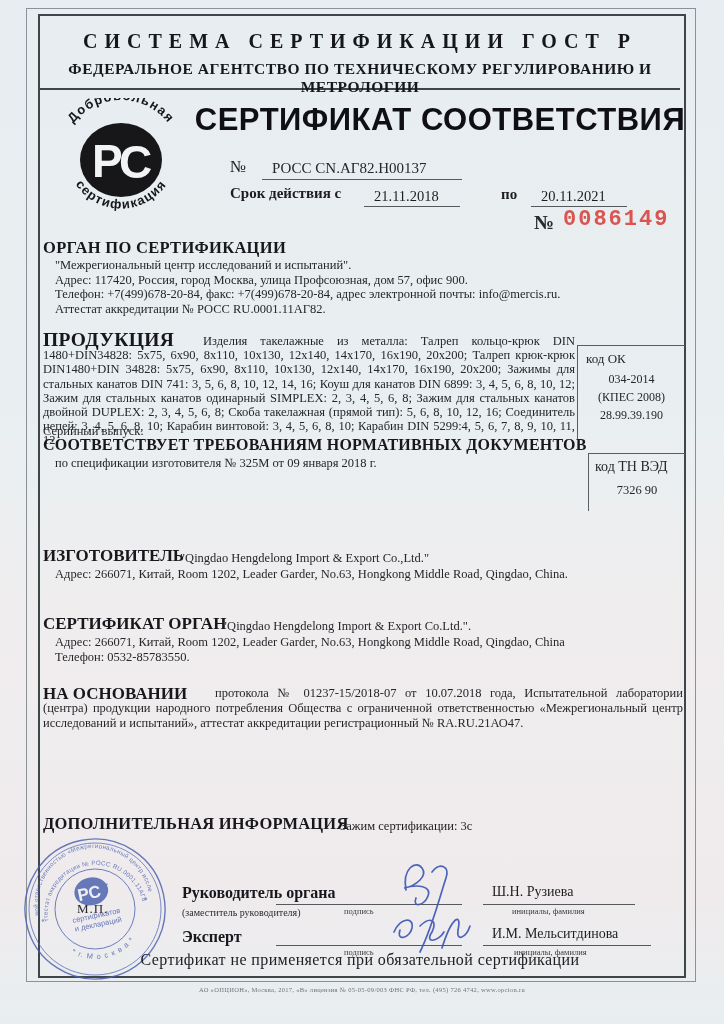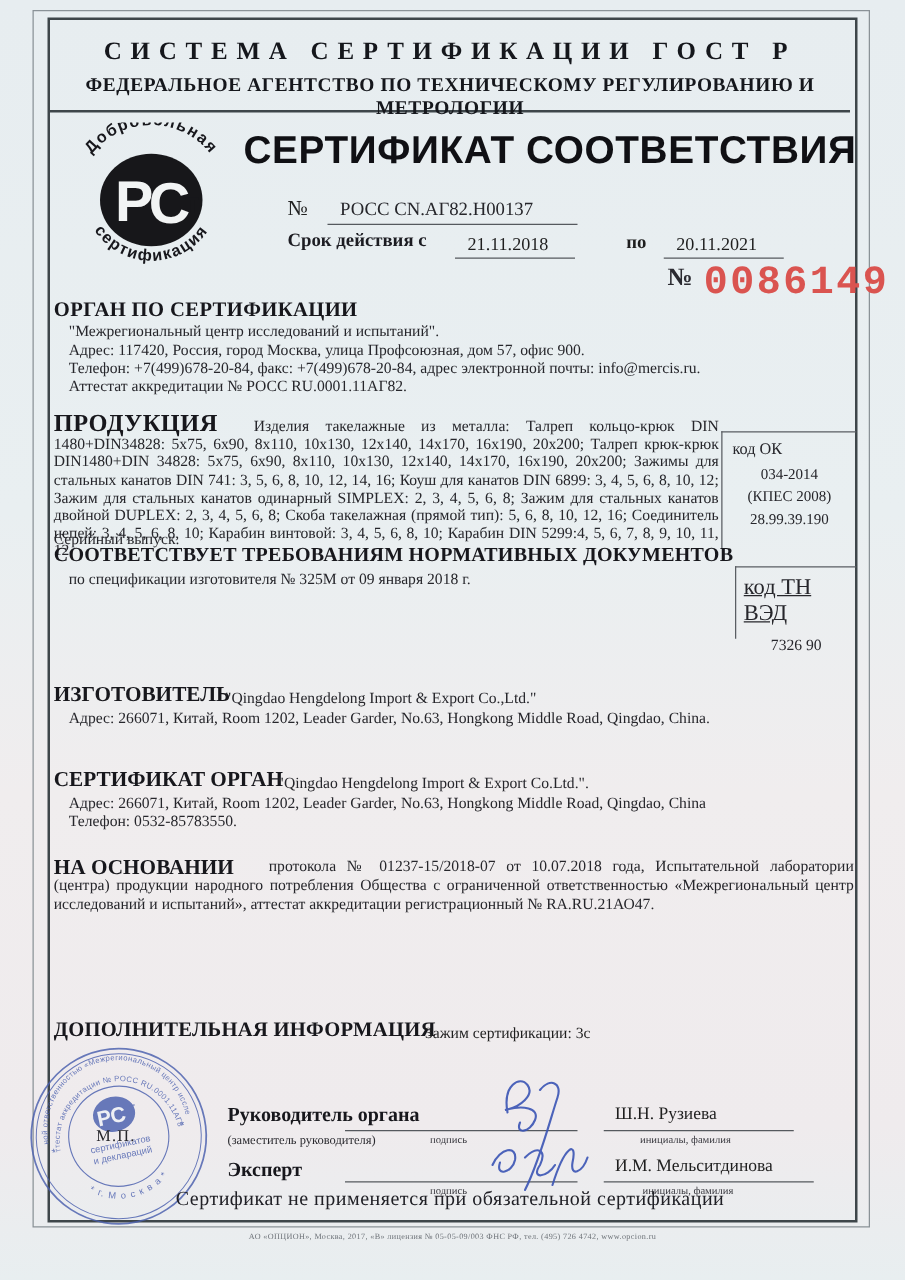--- a/index.html
+++ b/index.html
@@ -16,37 +16,37 @@
   .doctitle{left:192px;top:102px;width:496px;text-align:center;font-family:Liberation Sans, sans-serif;
             font-weight:bold;font-size:31px;letter-spacing:.5px;color:#101014;}
   .numsym{left:230px;top:157px;font-size:17px;color:#222;}
   .numval{left:272px;top:160px;font-size:15px;color:#26262b;}
   .uline{border-bottom:1px solid #55595e;height:1px;}
   .vlabel{left:230px;top:185px;font-size:15px;font-weight:bold;color:#1c1c22;}
   .vfrom{left:374px;top:188px;font-size:14.5px;}
   .vpo{left:501px;top:186px;font-size:15px;font-weight:bold;}
   .vto{left:541px;top:188px;font-size:14.5px;}
   .rednumsym{left:534px;top:211px;font-size:20px;font-weight:bold;color:#2a2a30;}
-  .rednum{left:563px;top:207px;font-family:"Liberation Mono",monospace;font-size:32px;font-weight:bold;
+  .rednum{left:563px;top:207px;font-family:"Liberation Mono",monospace;font-size:22px;font-weight:bold;
           color:#da5450;letter-spacing:2px;}
   .sech{font-weight:bold;color:#17171c;}
   .body-t{font-size:12.5px;color:#26262b;}
   .org-par{left:43px;top:240px;width:612px;text-indent:212px;line-height:14.5px;text-align:left;}
   .org-h{left:43px;top:238px;font-size:16.5px;letter-spacing:.3px;}
   .org-lines{left:55px;top:258px;width:600px;line-height:14.5px;}
   .prod-h{left:43px;top:329px;font-size:19.5px;letter-spacing:.4px;}
   .prod-par{left:43px;top:334px;width:532px;text-indent:160px;line-height:14.2px;text-align:justify;}
   .prod-serial{left:43px;top:424px;width:300px;}
   .codebox-ok{left:577px;top:345px;width:107px;height:88px;border-top:1px solid #5a5e63;border-left:1px solid #5a5e63;padding-top:5px;}
   .codebox-ok .lbl{font-size:13px;margin-left:8px;color:#26262b;}
   .codebox-ok .vals{text-align:center;font-size:12px;line-height:18px;margin-top:3px;color:#26262b;}
   .conf-h{left:43px;top:436px;font-size:16px;letter-spacing:.2px;}
   .conf-t{left:55px;top:456px;width:520px;}
   .codebox-tn{left:588px;top:453px;width:96px;height:52px;border-top:1px solid #5a5e63;border-left:1px solid #5a5e63;padding-top:5px;}
-  .codebox-tn .lbl{font-size:18px;margin-left:6px;color:#26262b;text-decoration:underline;}
+  .codebox-tn .lbl{font-size:14px;margin-left:6px;color:#26262b;}
   .codebox-tn .vals{text-align:center;font-size:12.5px;margin-top:8px;color:#26262b;}
   .man-h{left:43px;top:546px;font-size:17px;}
   .man-c{left:180px;top:551px;font-size:12.5px;}
   .man-l{left:55px;top:567px;width:600px;line-height:14.5px;}
   .iss-h{left:43px;top:614px;font-size:17px;}
   .iss-c{left:222px;top:619px;font-size:12.5px;}
   .iss-l{left:55px;top:635px;width:600px;line-height:14.5px;}
   .bas-par{left:43px;top:686px;width:640px;text-indent:172px;line-height:14.8px;text-align:justify;}
   .bas-h{left:43px;top:684px;font-size:17px;}
   .add-h{left:43px;top:814px;font-size:16.5px;letter-spacing:.2px;}

